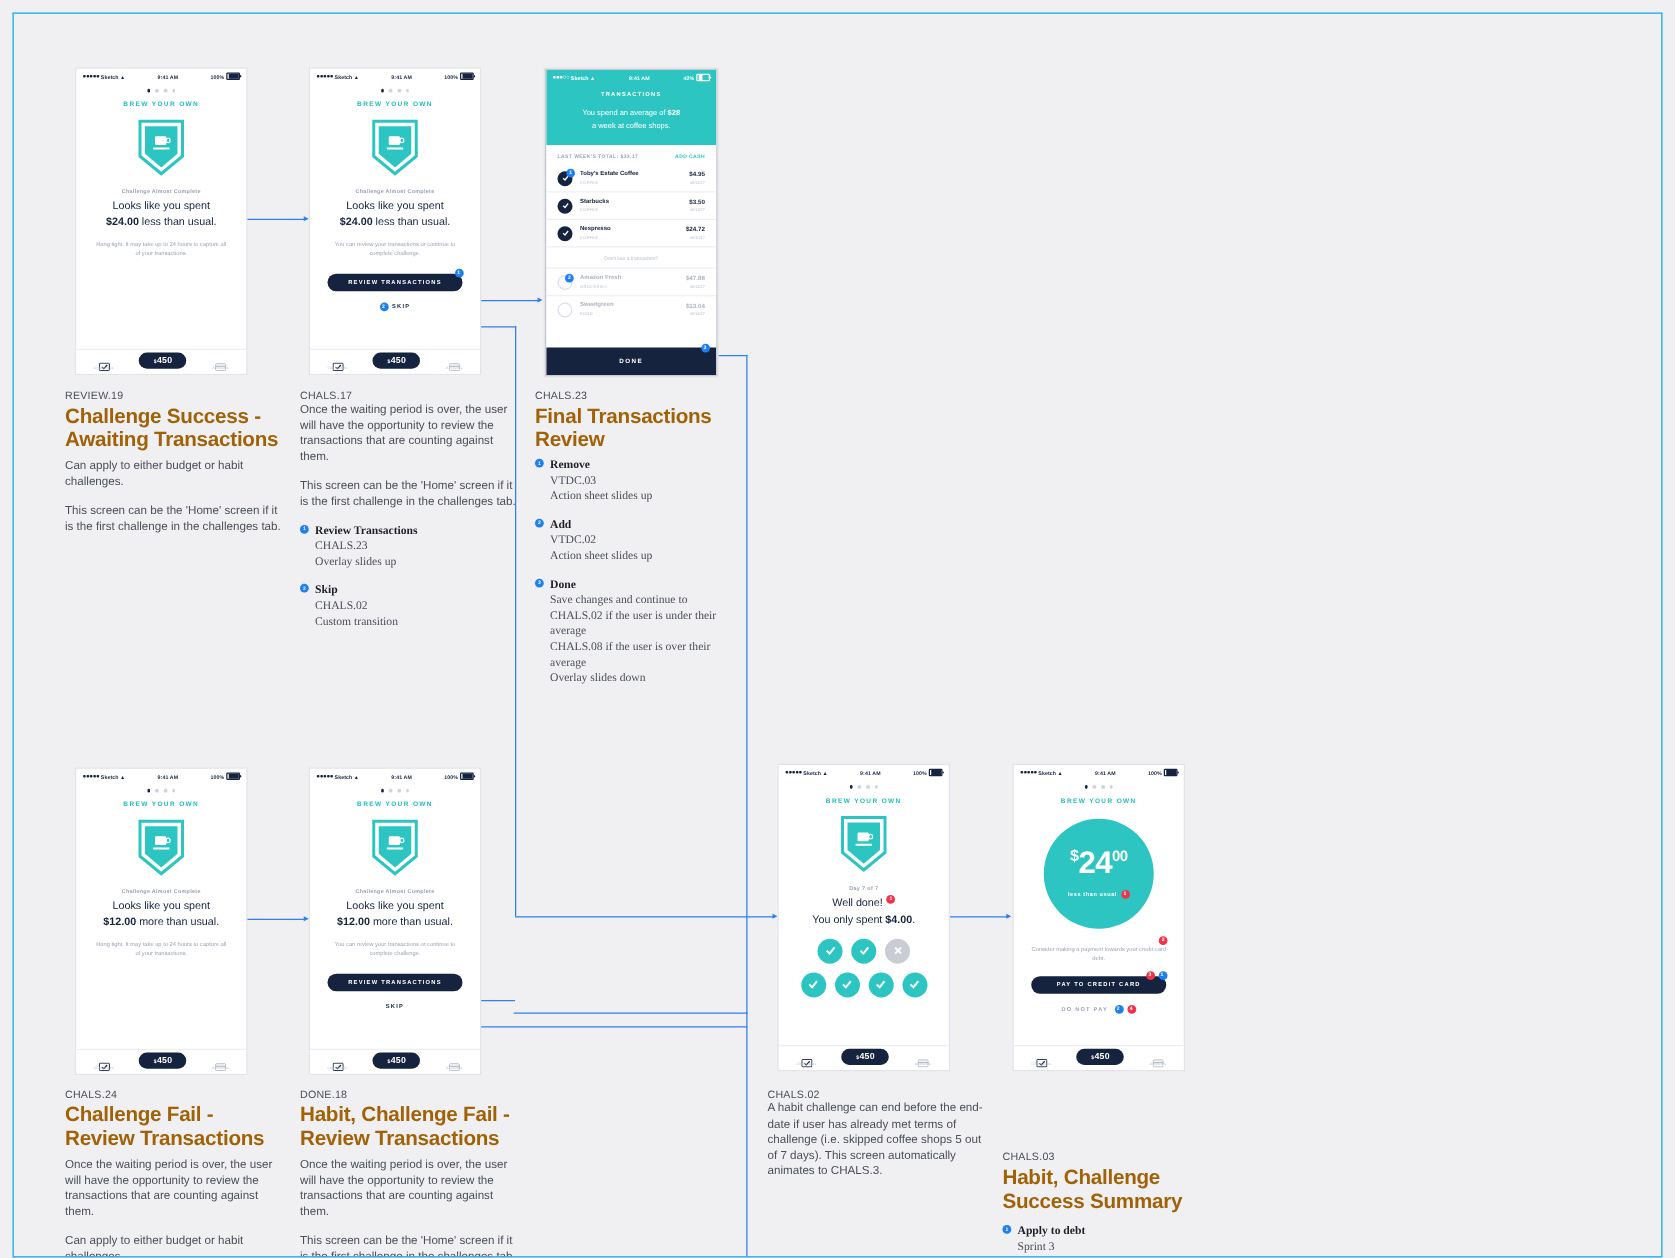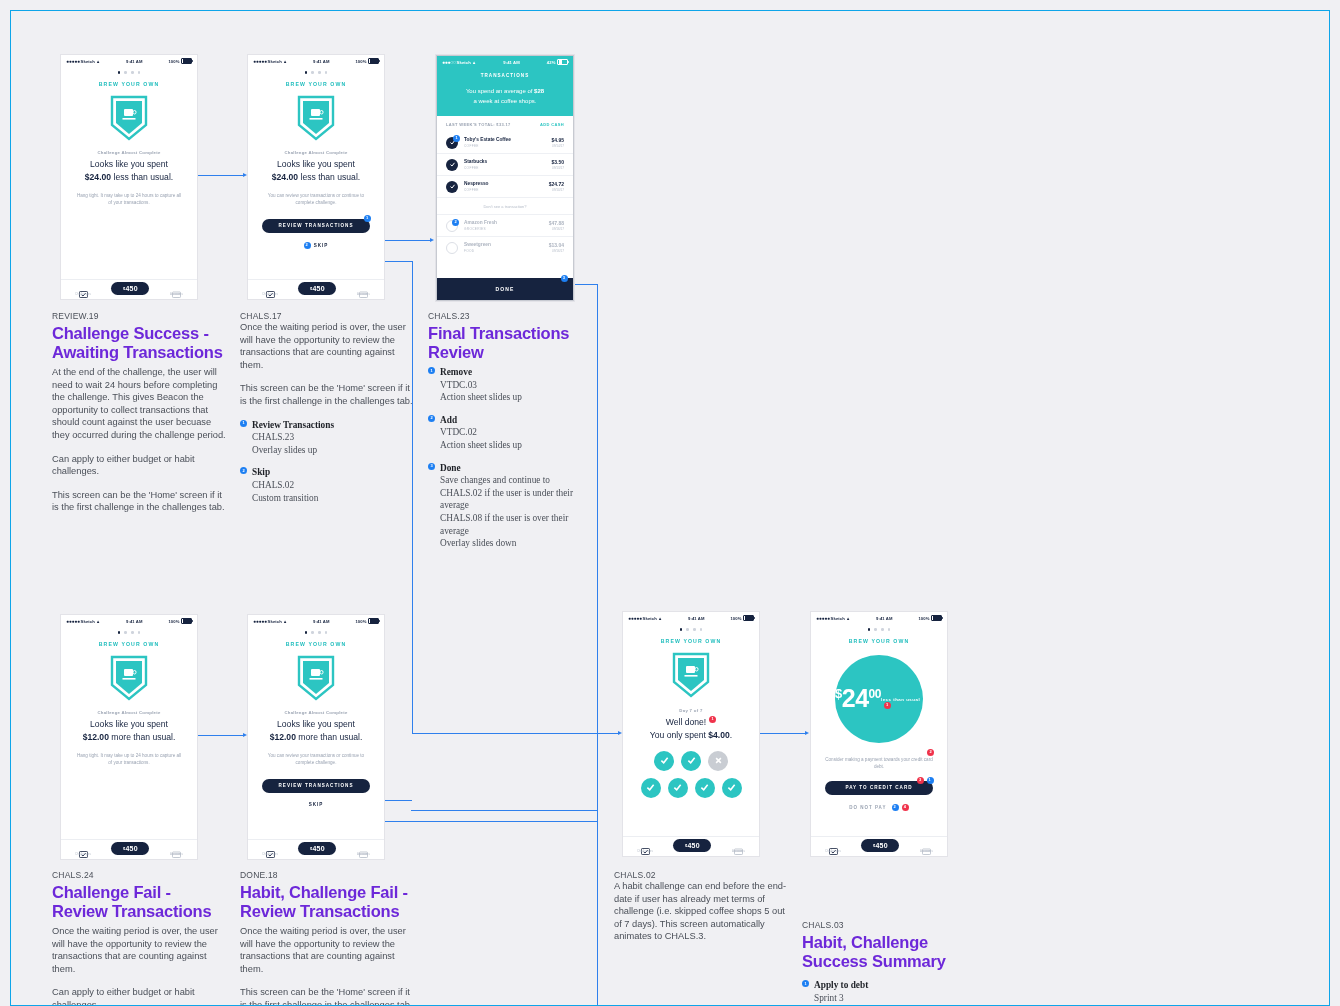--- a/index.html
+++ b/index.html
@@ -139,21 +139,21 @@
   .daycount{text-align:center;color:#9aa3b2;font-size:4.3px;font-weight:bold;letter-spacing:.3px;margin-top:10px;}
   .checkgrid{margin-top:9px;}
   .crow{display:flex;justify-content:center;gap:7px;margin-top:7px;}
   .cdot{width:20px;height:20px;border-radius:50%;background:#2cc5c2;display:flex;align-items:center;justify-content:center;}
   .cdot.gray{background:#c9cdd3;}
   .cdot svg{width:11px;height:11px;}
 
   
   .bigcircle{
     margin:11px auto 0;width:88px;height:88px;border-radius:50%;background:#2cc5c2;
-    display:flex;align-items:center;justify-content:center;color:#fff;
+    display:flex;flex-direction:column;align-items:center;justify-content:center;color:#fff;
     position:relative;
   }
   .bigcircle .amt{font-size:25px;font-weight:bold;letter-spacing:-0.5px;line-height:1;}
   .bigcircle .amt .cur{font-size:13px;vertical-align:super;font-weight:bold;}
   .bigcircle .amt .cent{font-size:12px;vertical-align:super;font-weight:bold;}
   .bigcircle .lt{font-size:4.4px;font-weight:bold;letter-spacing:.5px;margin-top:8px;position:relative;}
   .ccnote{text-align:center;color:#9aa3b2;font-size:4.6px;line-height:7.5px;margin-top:13px;padding:0 14px;position:relative;}
   .donotpay{text-align:center;color:#9aa3b2;font-size:4.5px;font-weight:bold;letter-spacing:1px;margin-top:9px;position:relative;}
 
   
@@ -163,21 +163,21 @@
     vertical-align:middle;
   }
   .num.blue{background:#1d7ff2;}
   .num.red{background:#f0334b;}
   .num.abs{position:absolute;}
 
   
   .ann{position:absolute;}
   .ann .code{font-size:8.5px;color:#4a4f58;letter-spacing:.2px;}
   .ann h2{
-    margin:3px 0 4px;font-size:16.5px;line-height:19px;color:#6d28d9;font-weight:bold;
+    margin:3px 0 4px;font-size:16.5px;line-height:19px;color:#a16207;font-weight:bold;
     letter-spacing:-0.2px;
   }
   .ann p{margin:0 0 11px;font-size:9.3px;line-height:12.6px;color:#4a4f58;}
   .ann .step{display:flex;gap:5px;margin-bottom:10px;align-items:flex-start;}
   .ann .step .num{margin-top:1px;flex:0 0 auto;}
   .ann .step .stxt{font-size:9.3px;line-height:12.6px;color:#4a4f58;font-family:Liberation Serif, serif;}
   .ann .step .stxt b{color:#1d2026;font-weight:bold;display:block;}
 
   
   .conn{position:absolute;background:#2f80ed;}
@@ -749,21 +749,20 @@
               <rect x="1" y="5" width="16" height="2" fill="#b5bcc8"></rect>
             </svg></span>
         <span class="lb">Accounts</span>
       </div>
     </div>
   </div>
 
   <div class="ann" style="left:41px;top:300px;width:176px;">
     <div class="code">REVIEW.19</div>
     <h2>Challenge Success - Awaiting Transactions</h2>
-    <p>At the end of the challenge, the user will need to wait 24 hours before completing the challenge. This gives Beacon the opportunity to collect transactions that should count against the user becuase they occurred during the challenge period.</p>
     <p>Can apply to either budget or habit challenges.</p>
     <p>This screen can be the 'Home' screen if it is the first challenge in the challenges tab.</p>
   </div>
 
   <div class="ann" style="left:229px;top:300px;width:176px;">
     <div class="code">CHALS.17</div>
     <p>Once the waiting period is over, the user will have the opportunity to review the transactions that are counting against them.</p>
     <p>This screen can be the 'Home' screen if it is the first challenge in the challenges tab.</p>
     <div class="step">
       <span class="num blue">1</span>

